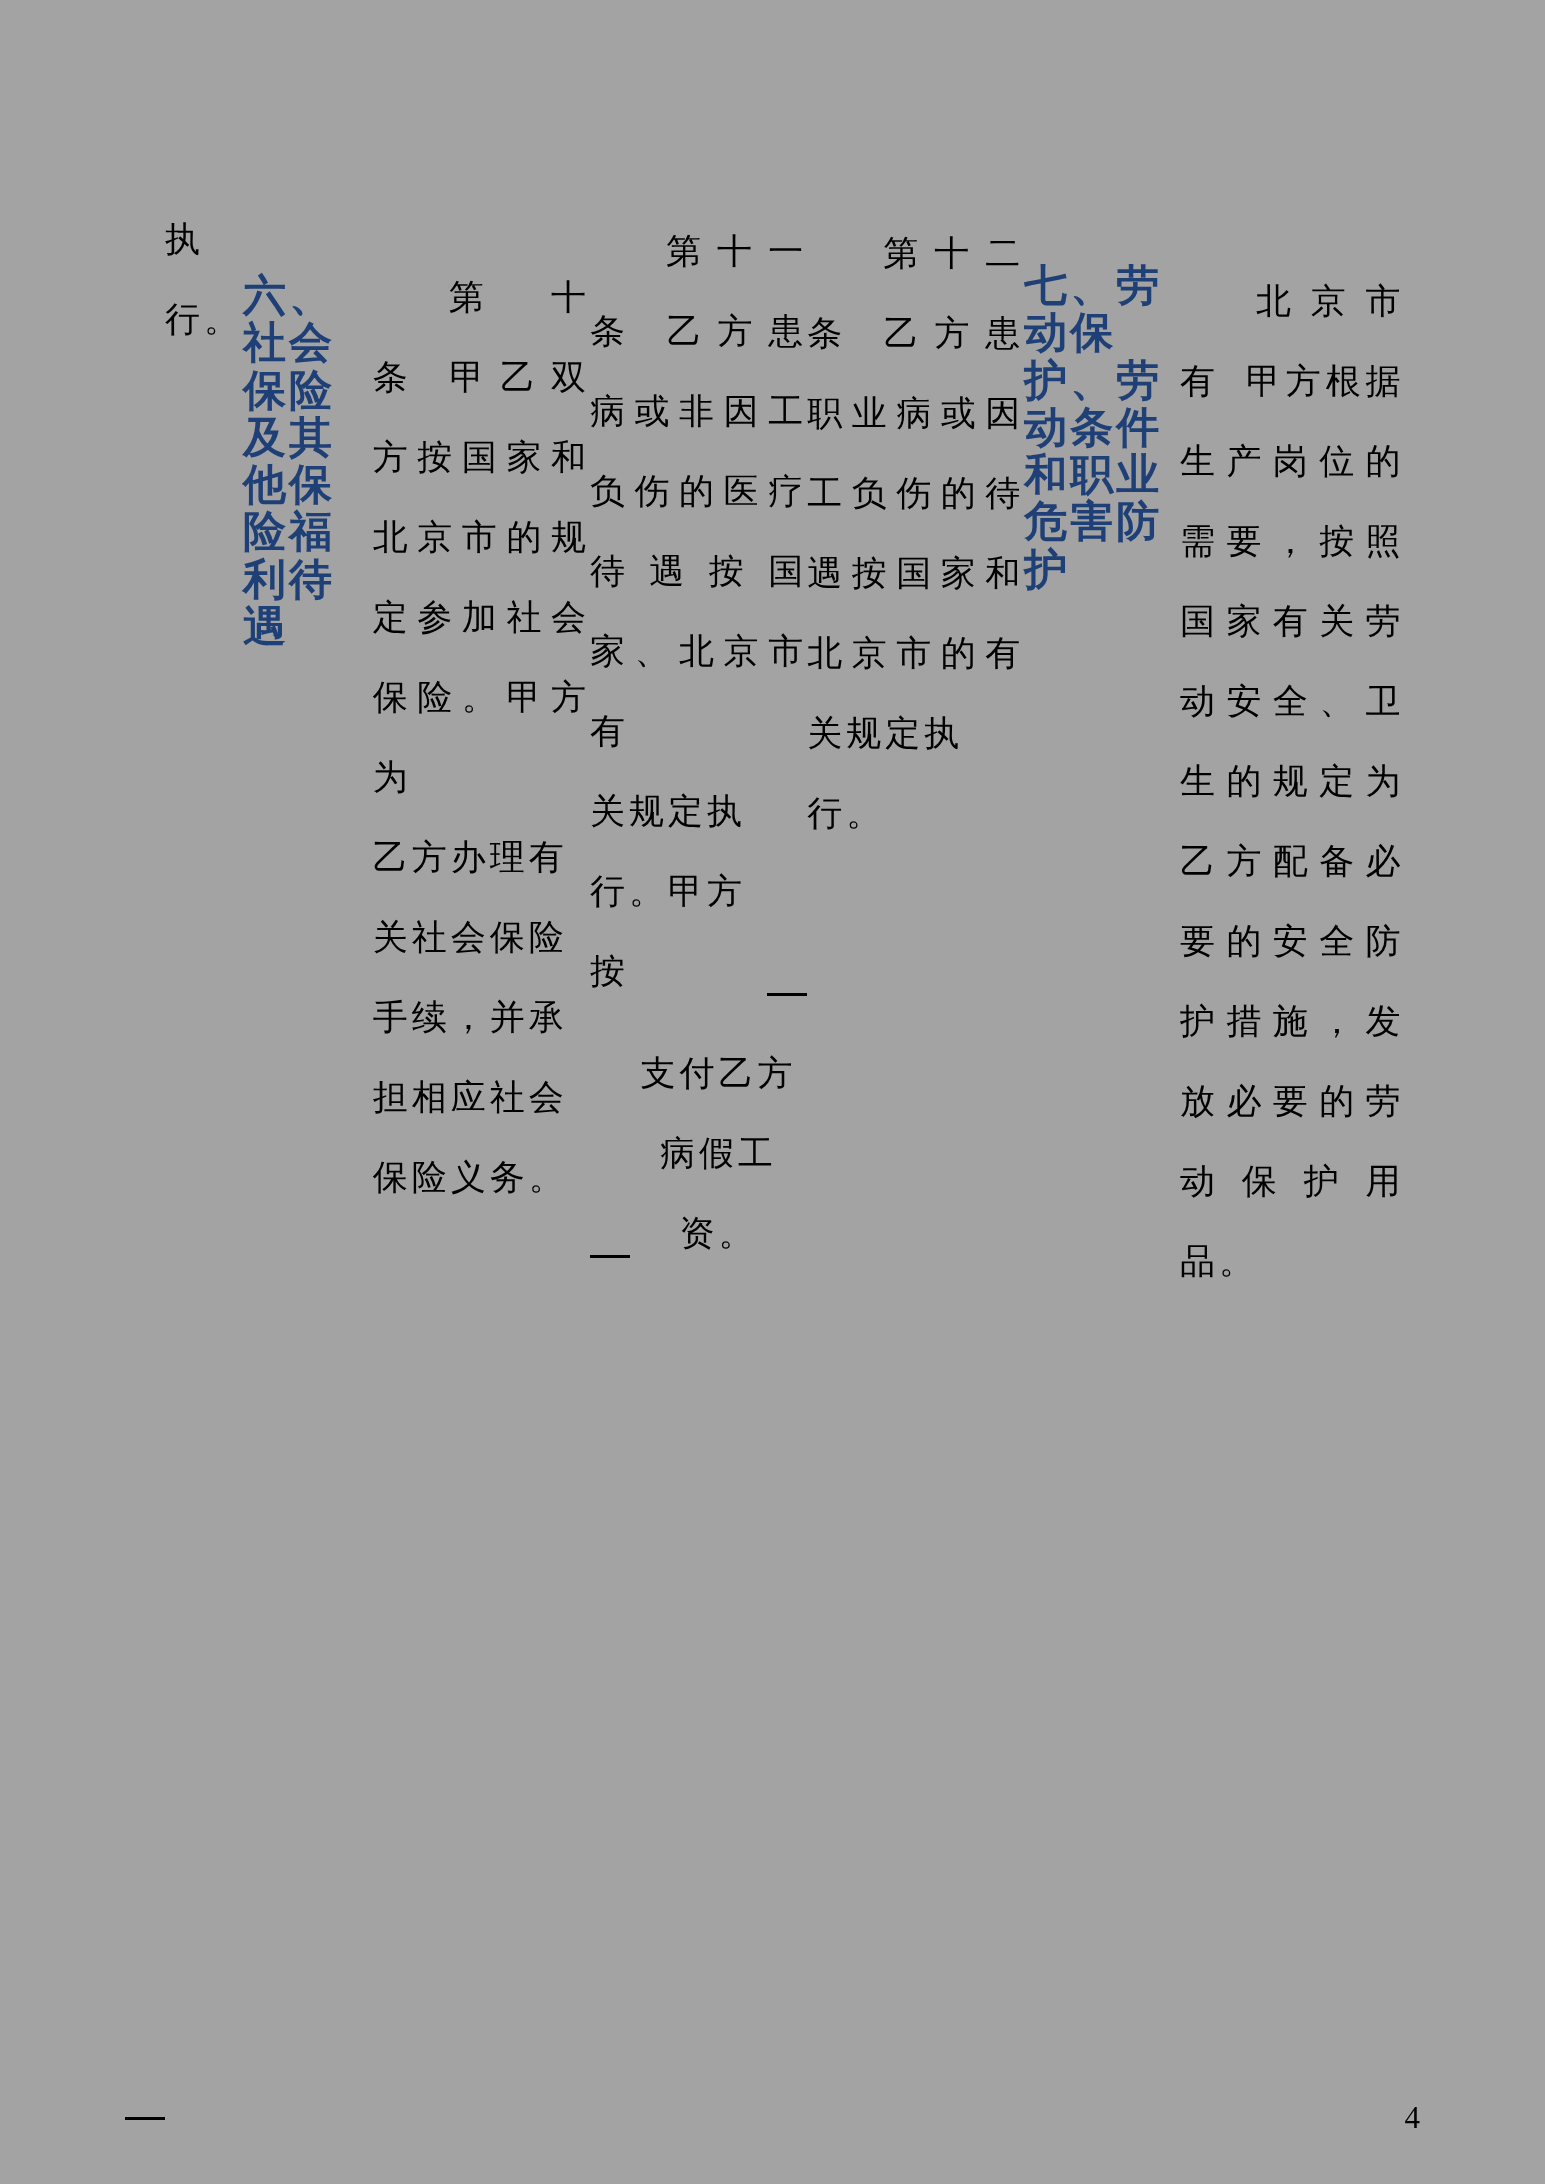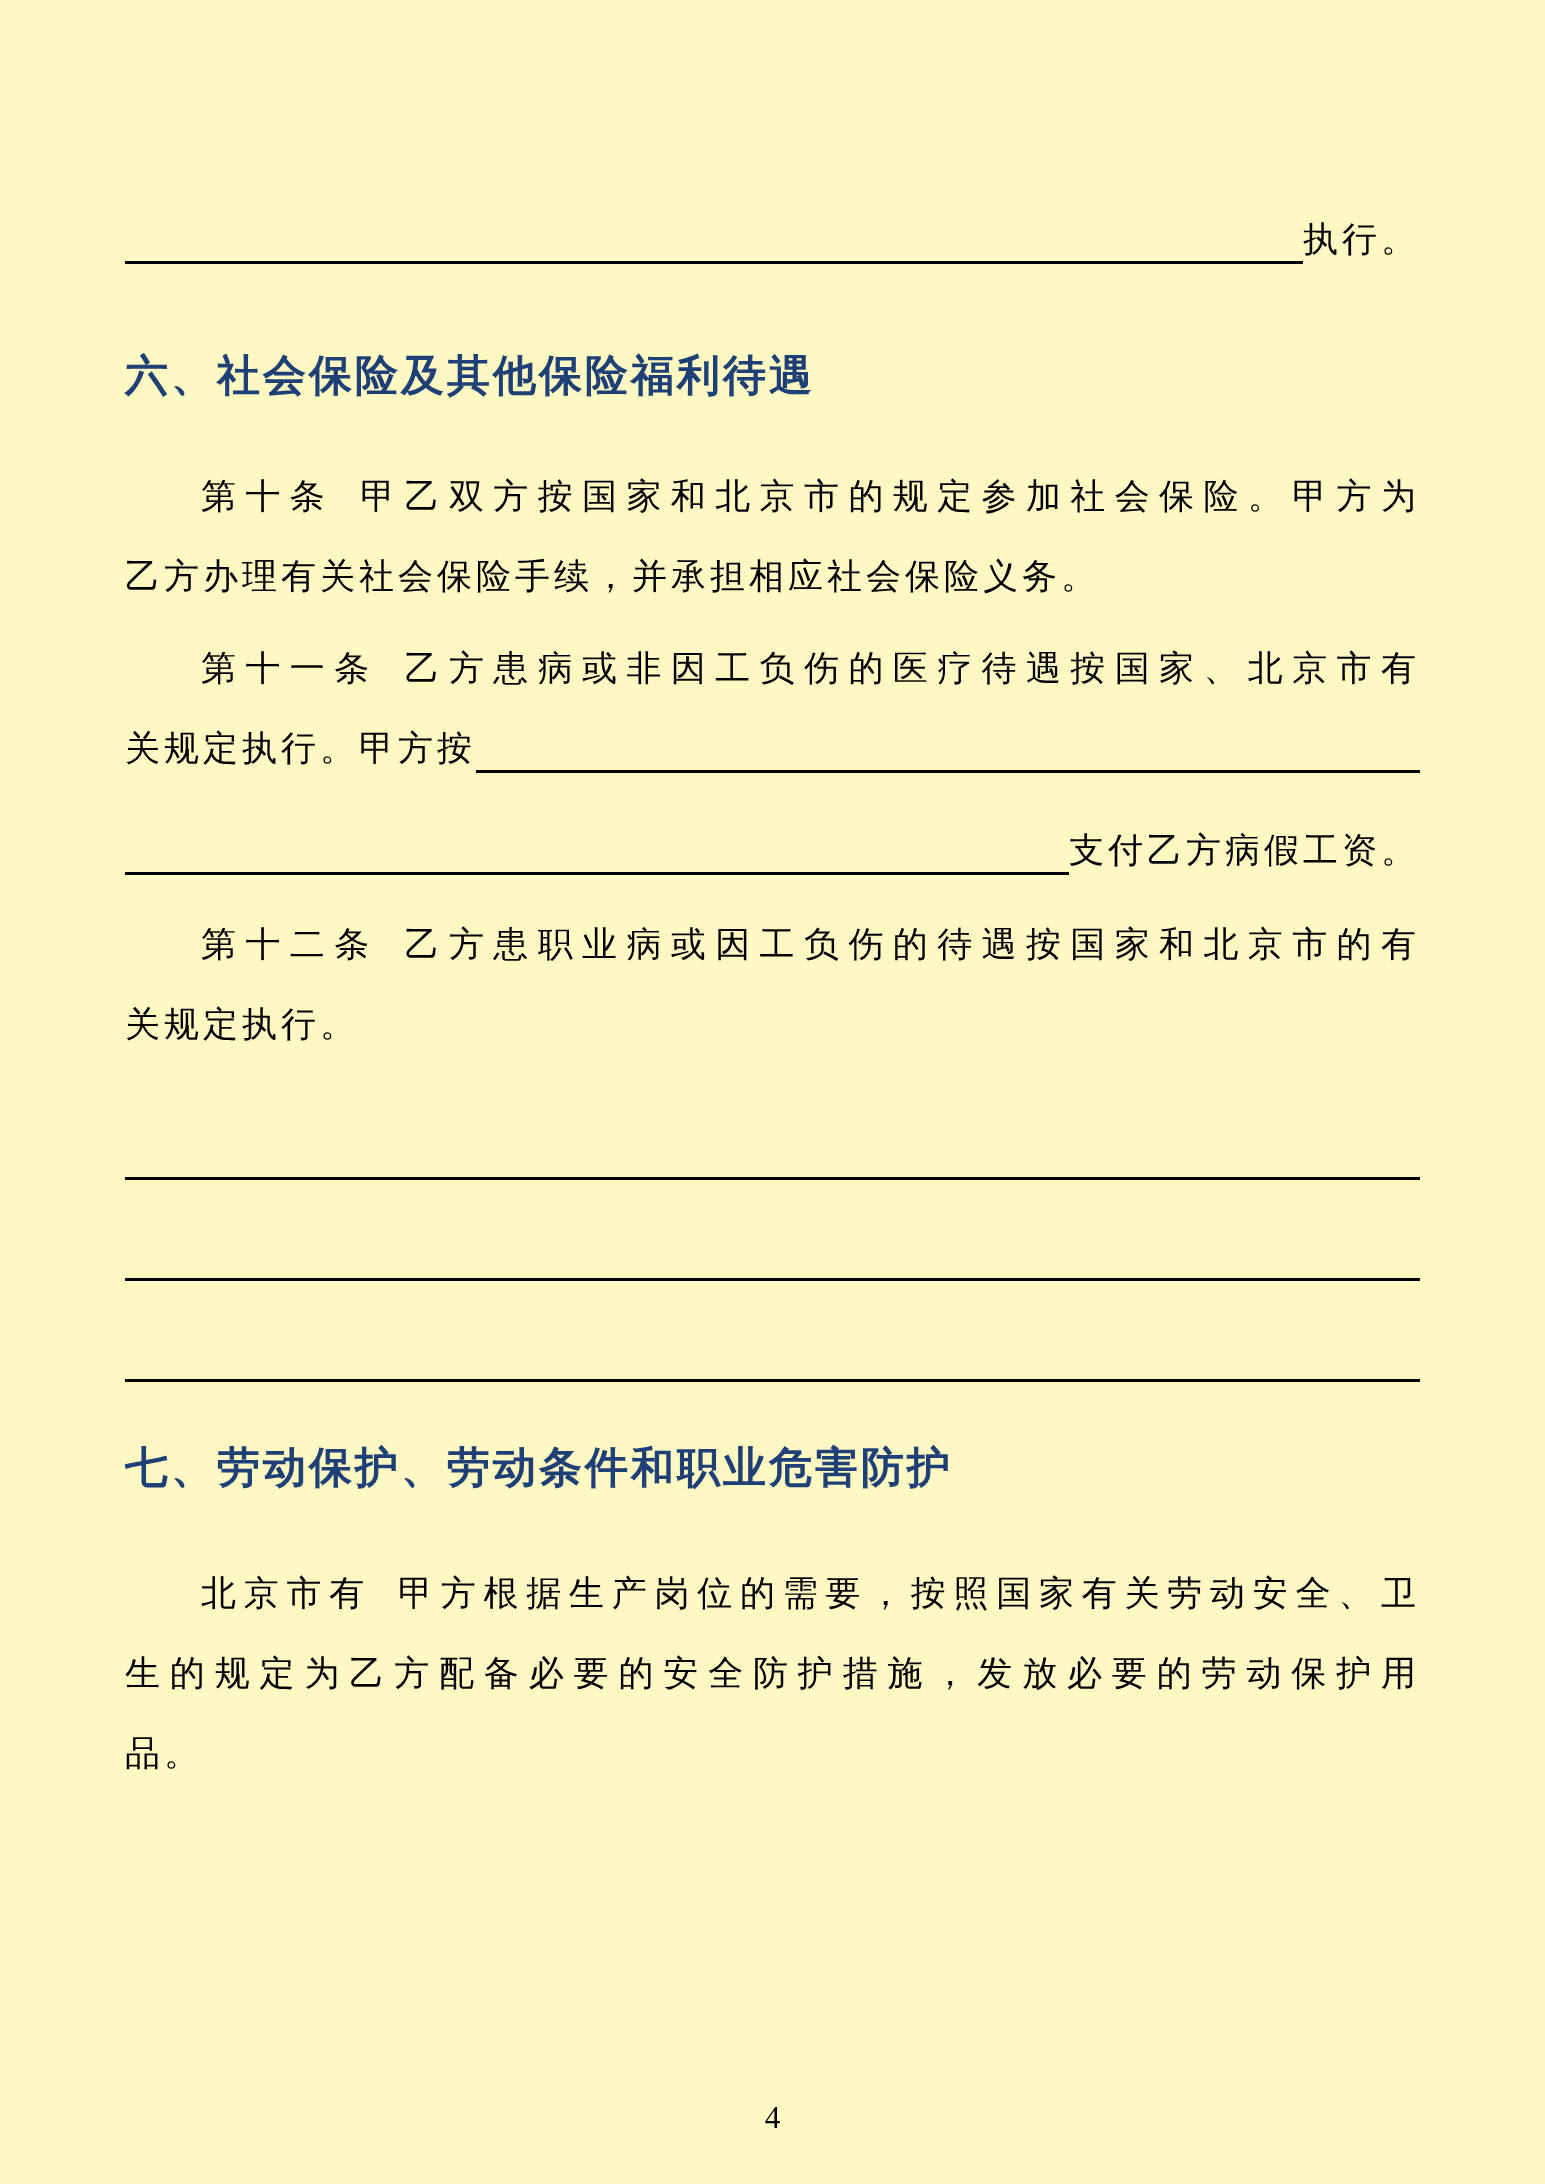--- a/index.html
+++ b/index.html
@@ -5,25 +5,25 @@
   html, body {
     margin: 0;
     padding: 0;
     background: #ffffff;
   }
   .page {
     position: relative;
     width: 1545px;
     min-height: 2184px;
     margin: 0 auto;
-    background: #fef9c3;
+    background: #a3a3a3;
     box-sizing: border-box;
     padding: 200px 125px 48px 125px;
     display: flex;
-    flex-direction: column;
+    flex-direction: row;
     font-family: "Liberation Serif", "DejaVu Serif", serif;
     font-size: 35px;
     color: #000000;
     letter-spacing: 4px;
   }
   .line {
     line-height: 80px;
     min-height: 80px;
   }
   .justify-full {

